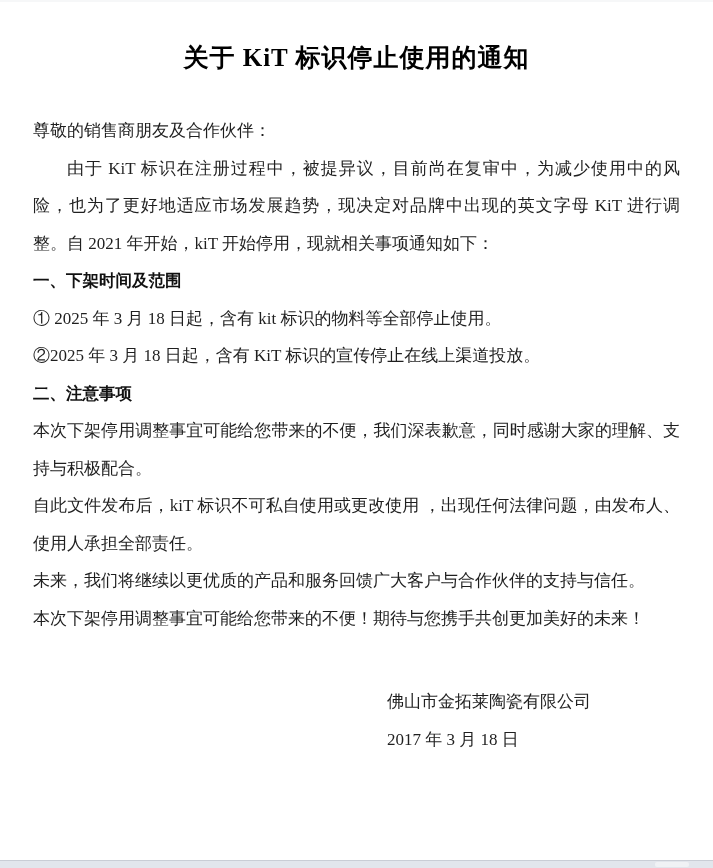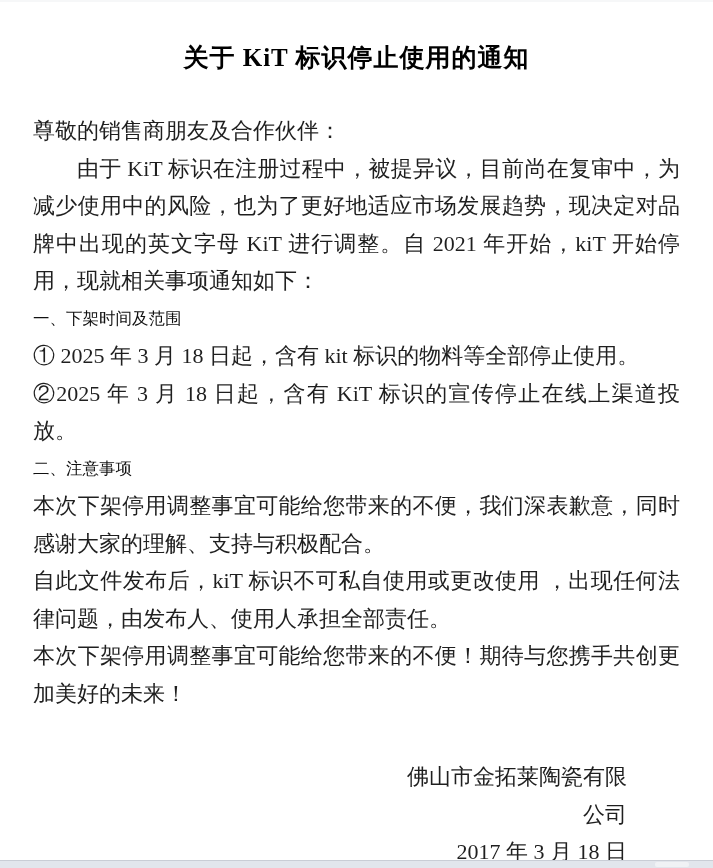--- a/index.html
+++ b/index.html
@@ -33,41 +33,41 @@
   .doc-title {
     font-size: 25px;
     font-weight: bold;
     text-align: center;
     color: #000000;
     line-height: 32px;
     margin: 0 0 38px 0;
     letter-spacing: 1px;
   }
   .line {
-    font-size: 22px;
+    font-size: 17px;
     line-height: 37.5px;
     margin: 0;
     text-align: justify;
   }
   .indent { text-indent: 2em; }
   .heading {
     font-size: 16.5px;
-    font-weight: normal;
+    font-weight: bold;
     line-height: 37.5px;
     margin: 0;
     color: #111111;
   }
   .signature {
     margin-top: 46px;
     margin-left: auto;
     margin-right: 53px;
     width: 240px;
     text-align: center;
   }
-  .signature .line { text-align: right; }
+  .signature .line { text-align: left; }
   .bottom-bar {
     position: absolute;
     left: 0; right: 0; bottom: 0;
     height: 7px;
     background: #e2e6ec;
     border-top: 1px solid #c9cdd5;
   }
   .scroll-thumb {
     position: absolute;
     left: 655px;
@@ -97,20 +97,21 @@
     <p class="line">① 2025 年 3 月 18 日起，含有 kit 标识的物料等全部停止使用。</p>
 
     <p class="line">②2025 年 3 月 18 日起，含有 KiT 标识的宣传停止在线上渠道投放。</p>
 
     <h2 class="heading">二、注意事项</h2>
 
     <p class="line">本次下架停用调整事宜可能给您带来的不便，我们深表歉意，同时感谢大家的理解、支持与积极配合。</p>
 
     <p class="line">自此文件发布后，kiT 标识不可私自使用或更改使用 ，出现任何法律问题，由发布人、使用人承担全部责任。</p>
 
+    <p class="line">未来，我们将继续以更优质的产品和服务回馈广大客户与合作伙伴的支持与信任。</p>
 
     <p class="line">本次下架停用调整事宜可能给您带来的不便！期待与您携手共创更加美好的未来！</p>
 
     <div class="signature">
       <p class="line">佛山市金拓莱陶瓷有限公司</p>
       <p class="line">2017 年 3 月 18 日</p>
     </div>
 
   </div>
 </div>

